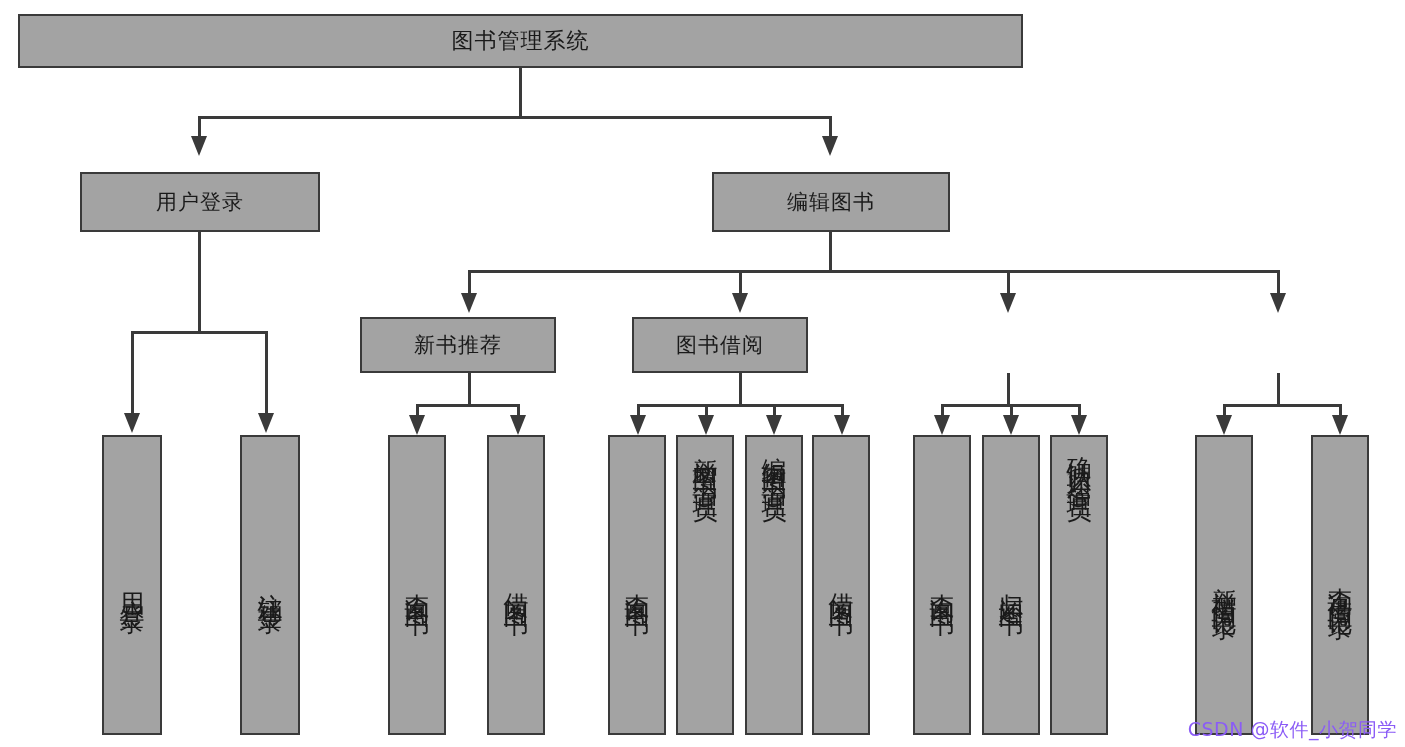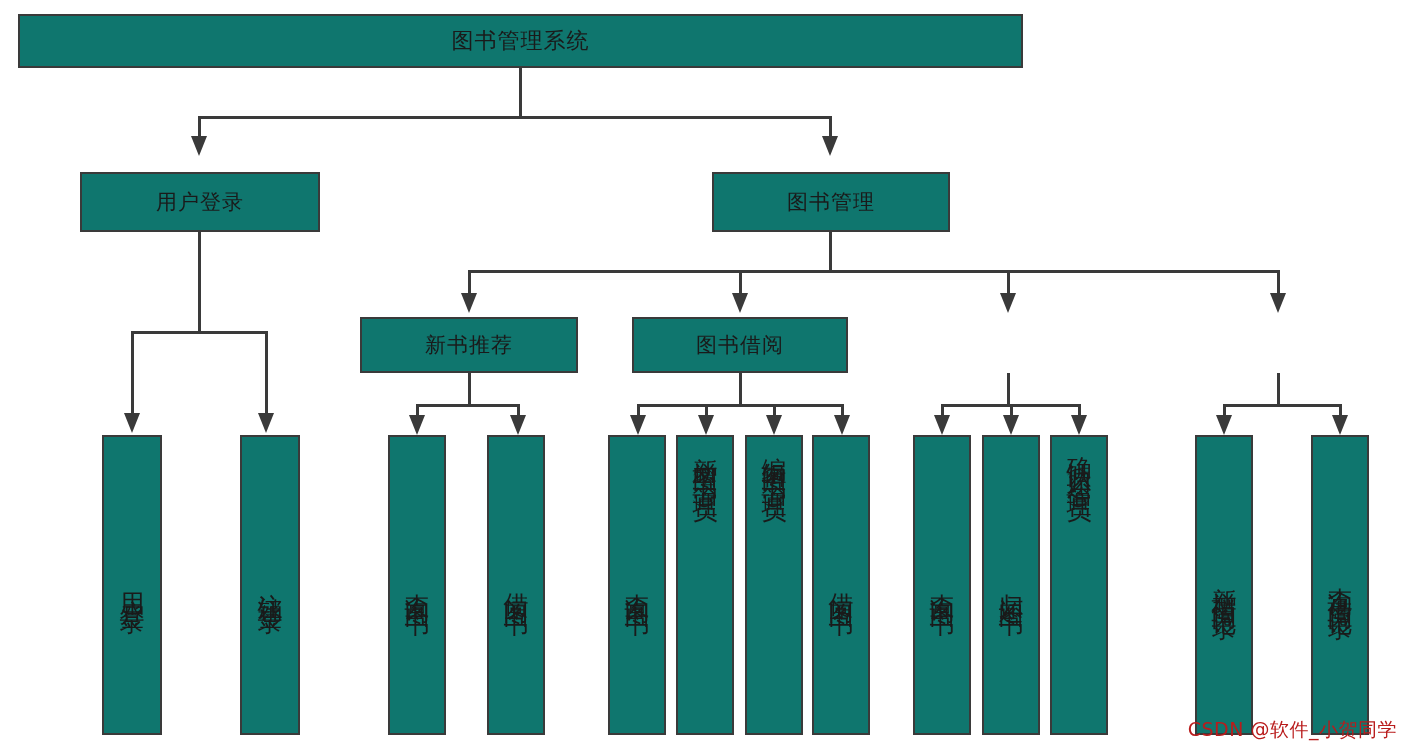--- a/index.html
+++ b/index.html
@@ -7,21 +7,21 @@
   body{
     font-family:"DejaVu Sans","Liberation Sans",sans-serif;
     width:1405px;height:747px;overflow:hidden;position:relative;
   }
   #canvas{position:relative;width:1405px;height:747px;background:#ffffff;}
 
   
   .node{
     position:absolute;
     box-sizing:border-box;
-    background:#0f766e;
+    background:#a3a3a3;
     border:2px solid #3a3a3a;
     display:flex;
     align-items:center;
     justify-content:center;
     color:#1a1a1a;
   }
   .node .lbl{
     display:block;
     text-align:center;
     line-height:1.18;
@@ -61,21 +61,21 @@
     border-left:8px solid transparent;
     border-right:8px solid transparent;
     border-top:20px solid #3a3a3a;
   }
 
   
   #watermark{
     position:absolute;
     right:8px;bottom:4px;
     font-size:19px;
-    color:#b91c1c;
+    color:#8b5cf6;
     letter-spacing:0.5px;
     white-space:nowrap;
     user-select:none;
   }
 </style>
 </head>
 <body>
 
 <div id="canvas">
 
@@ -91,45 +91,45 @@
   <div class="arrow" style="left:191px;top:136px;"></div>
 
   <div class="ln v" style="left:829px;top:116px;height:22px;"></div>
   <div class="arrow" style="left:822px;top:136px;"></div>
 
   <div class="node h-node" style="left:80px;top:172px;width:240px;height:60px;">
     <span class="lbl">用户登录</span>
   </div>
 
   <div class="node h-node" style="left:712px;top:172px;width:238px;height:60px;">
-    <span class="lbl">图书管理</span>
+    <span class="lbl">编辑图书</span>
   </div>
 
   <div class="ln v" style="left:198px;top:232px;height:101px;"></div>
   <div class="ln h" style="left:131px;top:331px;width:137px;"></div>
   <div class="ln v" style="left:131px;top:331px;height:84px;"></div>
   <div class="arrow" style="left:124px;top:413px;"></div>
   <div class="ln v" style="left:265px;top:331px;height:84px;"></div>
   <div class="arrow" style="left:258px;top:413px;"></div>
 
   <div class="ln v" style="left:829px;top:232px;height:40px;"></div>
   <div class="ln h" style="left:468px;top:270px;width:812px;"></div>
   <div class="ln v" style="left:468px;top:270px;height:25px;"></div>
   <div class="arrow" style="left:461px;top:293px;"></div>
   <div class="ln v" style="left:739px;top:270px;height:25px;"></div>
   <div class="arrow" style="left:732px;top:293px;"></div>
   <div class="ln v" style="left:1007px;top:270px;height:25px;"></div>
   <div class="arrow" style="left:1000px;top:293px;"></div>
   <div class="ln v" style="left:1277px;top:270px;height:25px;"></div>
   <div class="arrow" style="left:1270px;top:293px;"></div>
 
-  <div class="node h-node" style="left:360px;top:317px;width:218px;height:56px;">
+  <div class="node h-node" style="left:360px;top:317px;width:196px;height:56px;">
     <span class="lbl">新书推荐</span>
   </div>
-  <div class="node h-node" style="left:632px;top:317px;width:216px;height:56px;">
+  <div class="node h-node" style="left:632px;top:317px;width:176px;height:56px;">
     <span class="lbl">图书借阅</span>
   </div>
 
   <div class="ln v" style="left:468px;top:373px;height:33px;"></div>
   <div class="ln h" style="left:416px;top:404px;width:104px;"></div>
   <div class="ln v" style="left:416px;top:404px;height:14px;"></div>
   <div class="arrow" style="left:409px;top:415px;"></div>
   <div class="ln v" style="left:517px;top:404px;height:14px;"></div>
   <div class="arrow" style="left:510px;top:415px;"></div>
 

